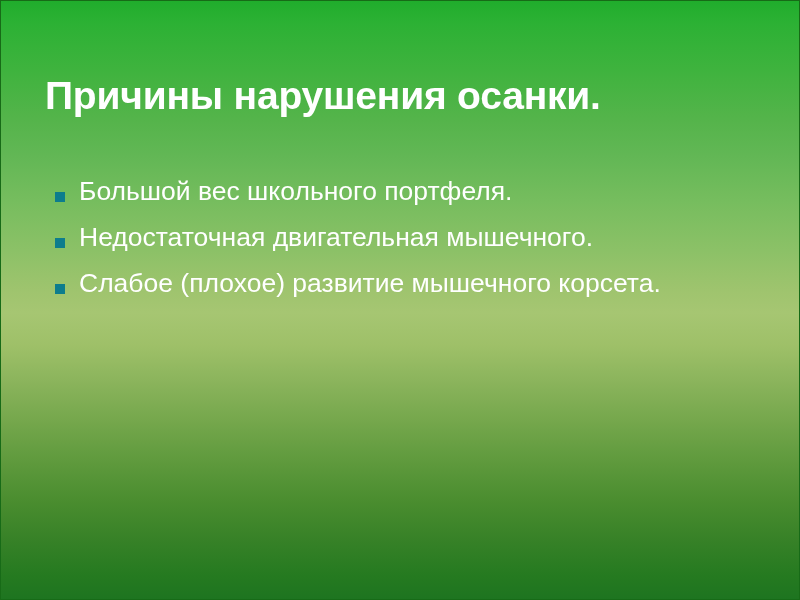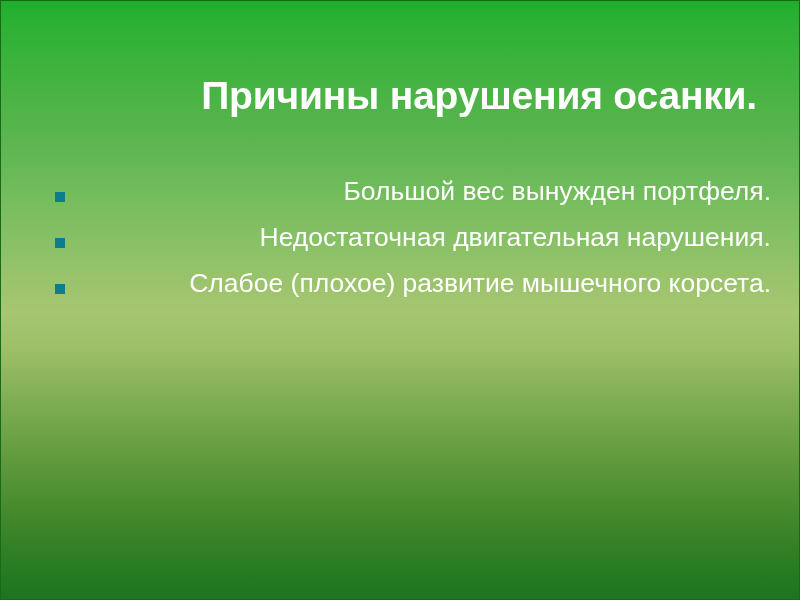--- a/index.html
+++ b/index.html
@@ -30,21 +30,20 @@
         #9ec068 345px,
         #8bb45c 380px,
         #75a74c 420px,
         #5f9a3d 460px,
         #4a8d2f 500px,
         #368127 540px,
         #257a20 575px,
         #1d7420 600px
     );
     font-family: "Liberation Sans", "DejaVu Sans", sans-serif;
-    text-align: right;
     -webkit-font-smoothing: antialiased;
   }
 
   
   #title {
     position: absolute;
     left: 44px;
     top: 72px;
     width: 712px;
     margin: 0;
@@ -100,28 +99,28 @@
 <body>
 
 <div id="slide">
 
   <h1 id="title">Причины нарушения осанки.</h1>
 
   <ul id="bullet-list">
 
     <li class="bullet-item">
       <span class="bullet-marker"></span>
-      <span class="bullet-text">Большой вес вынужден портфеля.</span>
+      <span class="bullet-text">Большой вес школьного портфеля.</span>
     </li>
 
 
 
     <li class="bullet-item">
       <span class="bullet-marker"></span>
-      <span class="bullet-text">Недостаточная двигательная нарушения.</span>
+      <span class="bullet-text">Недостаточная двигательная мышечного.</span>
     </li>
 
     <li class="bullet-item">
       <span class="bullet-marker"></span>
       <span class="bullet-text">Слабое (плохое) развитие мышечного корсета.</span>
     </li>
 
   </ul>
 </div>
 

